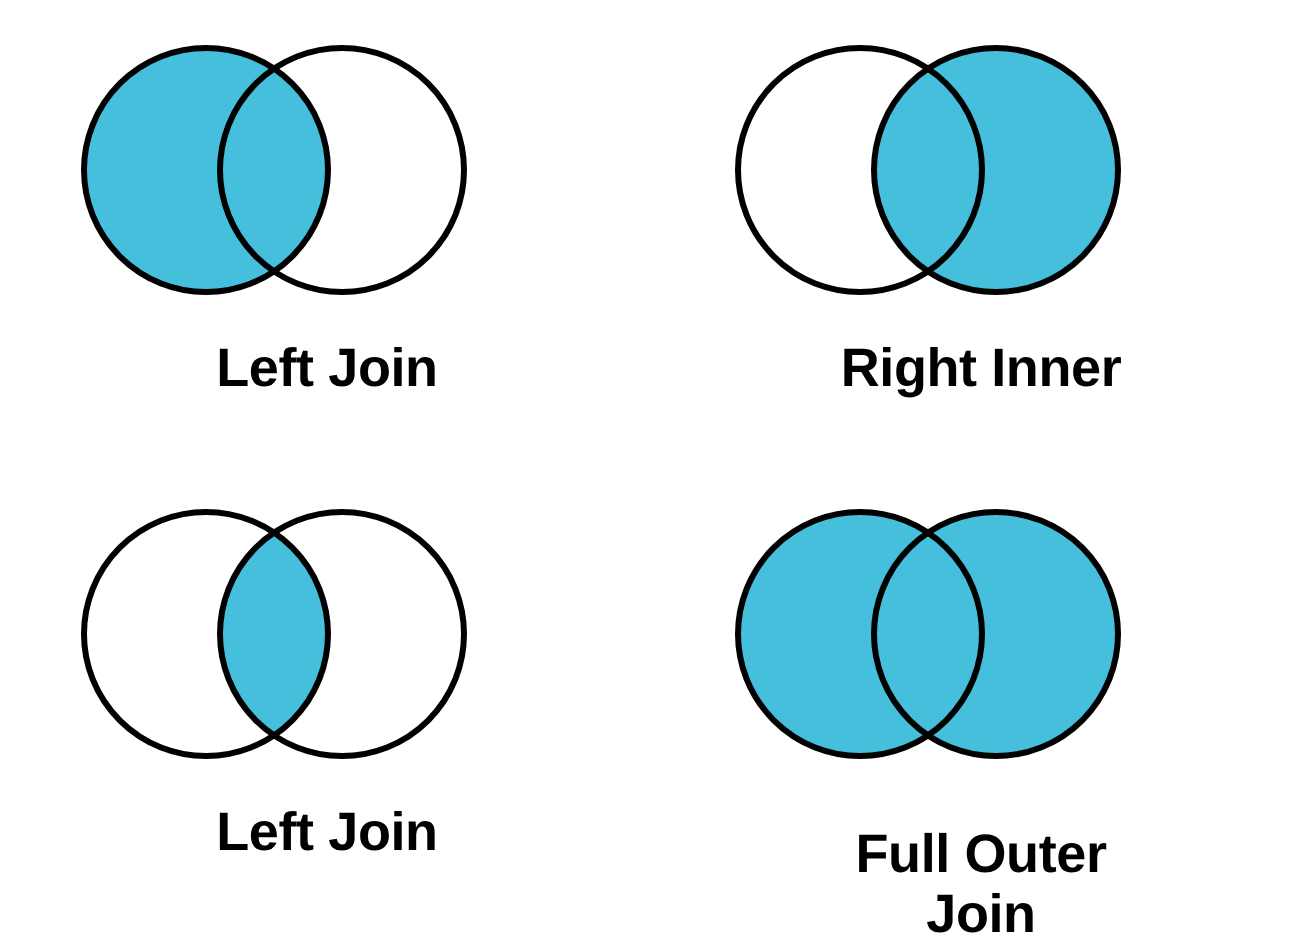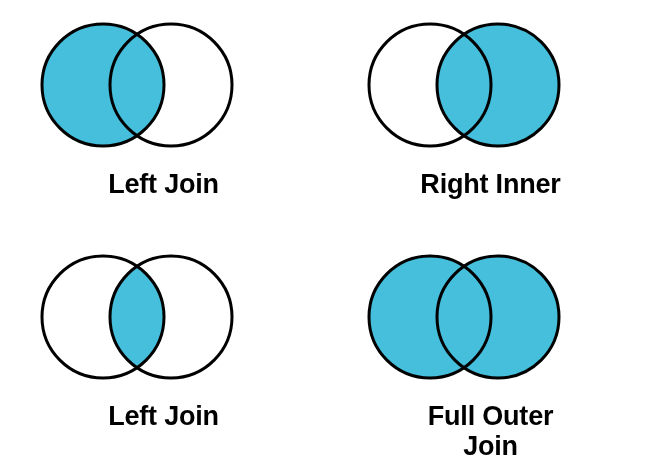--- a/index.html
+++ b/index.html
@@ -50,21 +50,21 @@
     color: #000000;
     text-align: center;
     letter-spacing: -0.2px;
     white-space: pre-line;
   }
   
   .cell-left-join .venn-wrap   { margin-top: 10px; }
   .cell-right-join .venn-wrap  { margin-top: 10px; }
   .cell-inner-join .venn-wrap  { margin-top: 5px; }
   .cell-full-outer-join .venn-wrap { margin-top: 5px; }
-  .cell-full-outer-join .cell-label { margin-top: 9px; }
+  .cell-full-outer-join .cell-label { margin-top: 20px; }
 </style>
 </head>
 <body>
 
 <div class="board">
 
   <div class="cell cell-left-join">
     <div class="venn-wrap">
       <svg class="venn-svg" viewBox="0 0 220 150">
         <defs>

